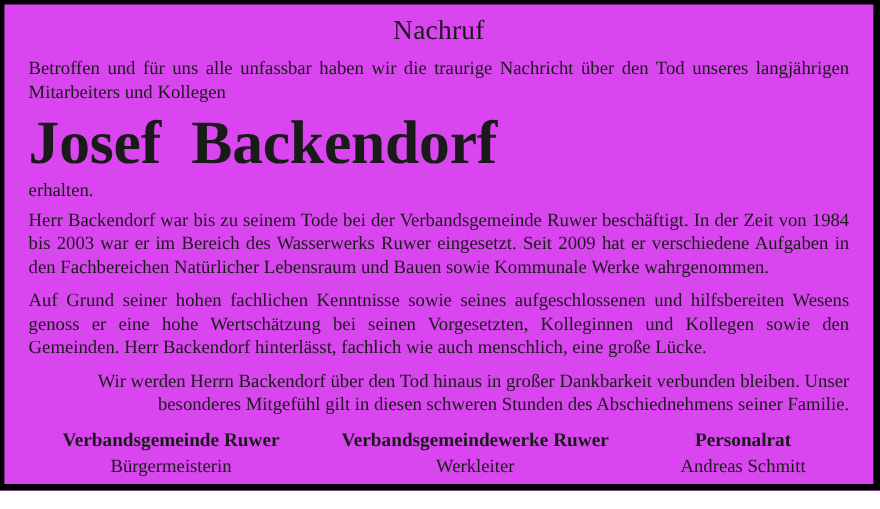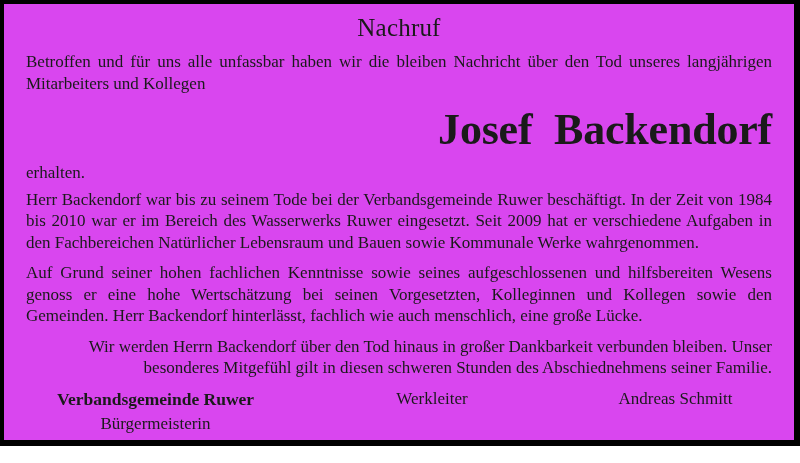--- a/index.html
+++ b/index.html
@@ -47,22 +47,22 @@
   .lead-paragraph {
     text-align: justify;
     text-justify: inter-word;
     font-size: 17px;
     line-height: 21.5px;
     margin: 0 0 2px 0;
     hyphens: none;
   }
 
   .deceased-name {
-    text-align: right;
-    font-size: 44px;
+    text-align: left;
+    font-size: 56px;
     line-height: 52px;
     font-weight: 700;
     letter-spacing: -0.2px;
     margin: 10px 0 6px 0;
     white-space: pre;
   }
 
   .received-line {
     font-size: 17px;
     line-height: 21.5px;
@@ -123,43 +123,45 @@
   }
 </style>
 </head>
 <body>
 
 <div class="notice-frame">
   <div class="inner">
 
     <div class="notice-title">Nachruf</div>
 
-    <p class="lead-paragraph">Betroffen und für uns alle unfassbar haben wir die bleiben Nachricht über den Tod unseres langjährigen Mitarbeiters und Kollegen</p>
+    <p class="lead-paragraph">Betroffen und für uns alle unfassbar haben wir die traurige Nachricht über den Tod unseres langjährigen Mitarbeiters und Kollegen</p>
 
     <div class="deceased-name">Josef  Backendorf</div>
 
     <p class="received-line">erhalten.</p>
 
-    <p class="body-paragraph">Herr Backendorf war bis zu seinem Tode bei der Verbandsgemeinde Ruwer beschäftigt. In der Zeit von 1984 bis 2010 war er im Bereich des Wasserwerks Ruwer eingesetzt. Seit 2009 hat er verschiedene Aufgaben in den Fachbereichen Natürlicher Lebensraum und Bauen sowie Kommunale Werke wahrgenommen.</p>
+    <p class="body-paragraph">Herr Backendorf war bis zu seinem Tode bei der Verbandsgemeinde Ruwer beschäftigt. In der Zeit von 1984 bis 2003 war er im Bereich des Wasserwerks Ruwer eingesetzt. Seit 2009 hat er verschiedene Aufgaben in den Fachbereichen Natürlicher Lebensraum und Bauen sowie Kommunale Werke wahrgenommen.</p>
 
     <p class="body-paragraph">Auf Grund seiner hohen fachlichen Kenntnisse sowie seines aufgeschlossenen und hilfsbereiten Wesens genoss er eine hohe Wertschätzung bei seinen Vorgesetzten, Kolleginnen und Kollegen sowie den Gemeinden. Herr Backendorf hinterlässt, fachlich wie auch menschlich, eine große Lücke.</p>
 
     <p class="body-paragraph no-justify">Wir werden Herrn Backendorf über den Tod hinaus in großer Dankbarkeit verbunden bleiben. Unser besonderes Mitgefühl gilt in diesen schweren Stunden des Abschiednehmens seiner Familie.</p>
 
     <div class="signature-block">
 
       <div class="signature-column col-left">
         <div class="signature-org">Verbandsgemeinde Ruwer</div>
         <div class="signature-role">Bürgermeisterin</div>
       </div>
 
       <div class="signature-column col-mid">
+        <div class="signature-org">Verbandsgemeindewerke Ruwer</div>
         <div class="signature-role">Werkleiter</div>
       </div>
 
       <div class="signature-column col-right">
+        <div class="signature-org">Personalrat</div>
         <div class="signature-person">Andreas Schmitt</div>
       </div>
 
     </div>
 
   </div>
 </div>
 
 </body></html>

